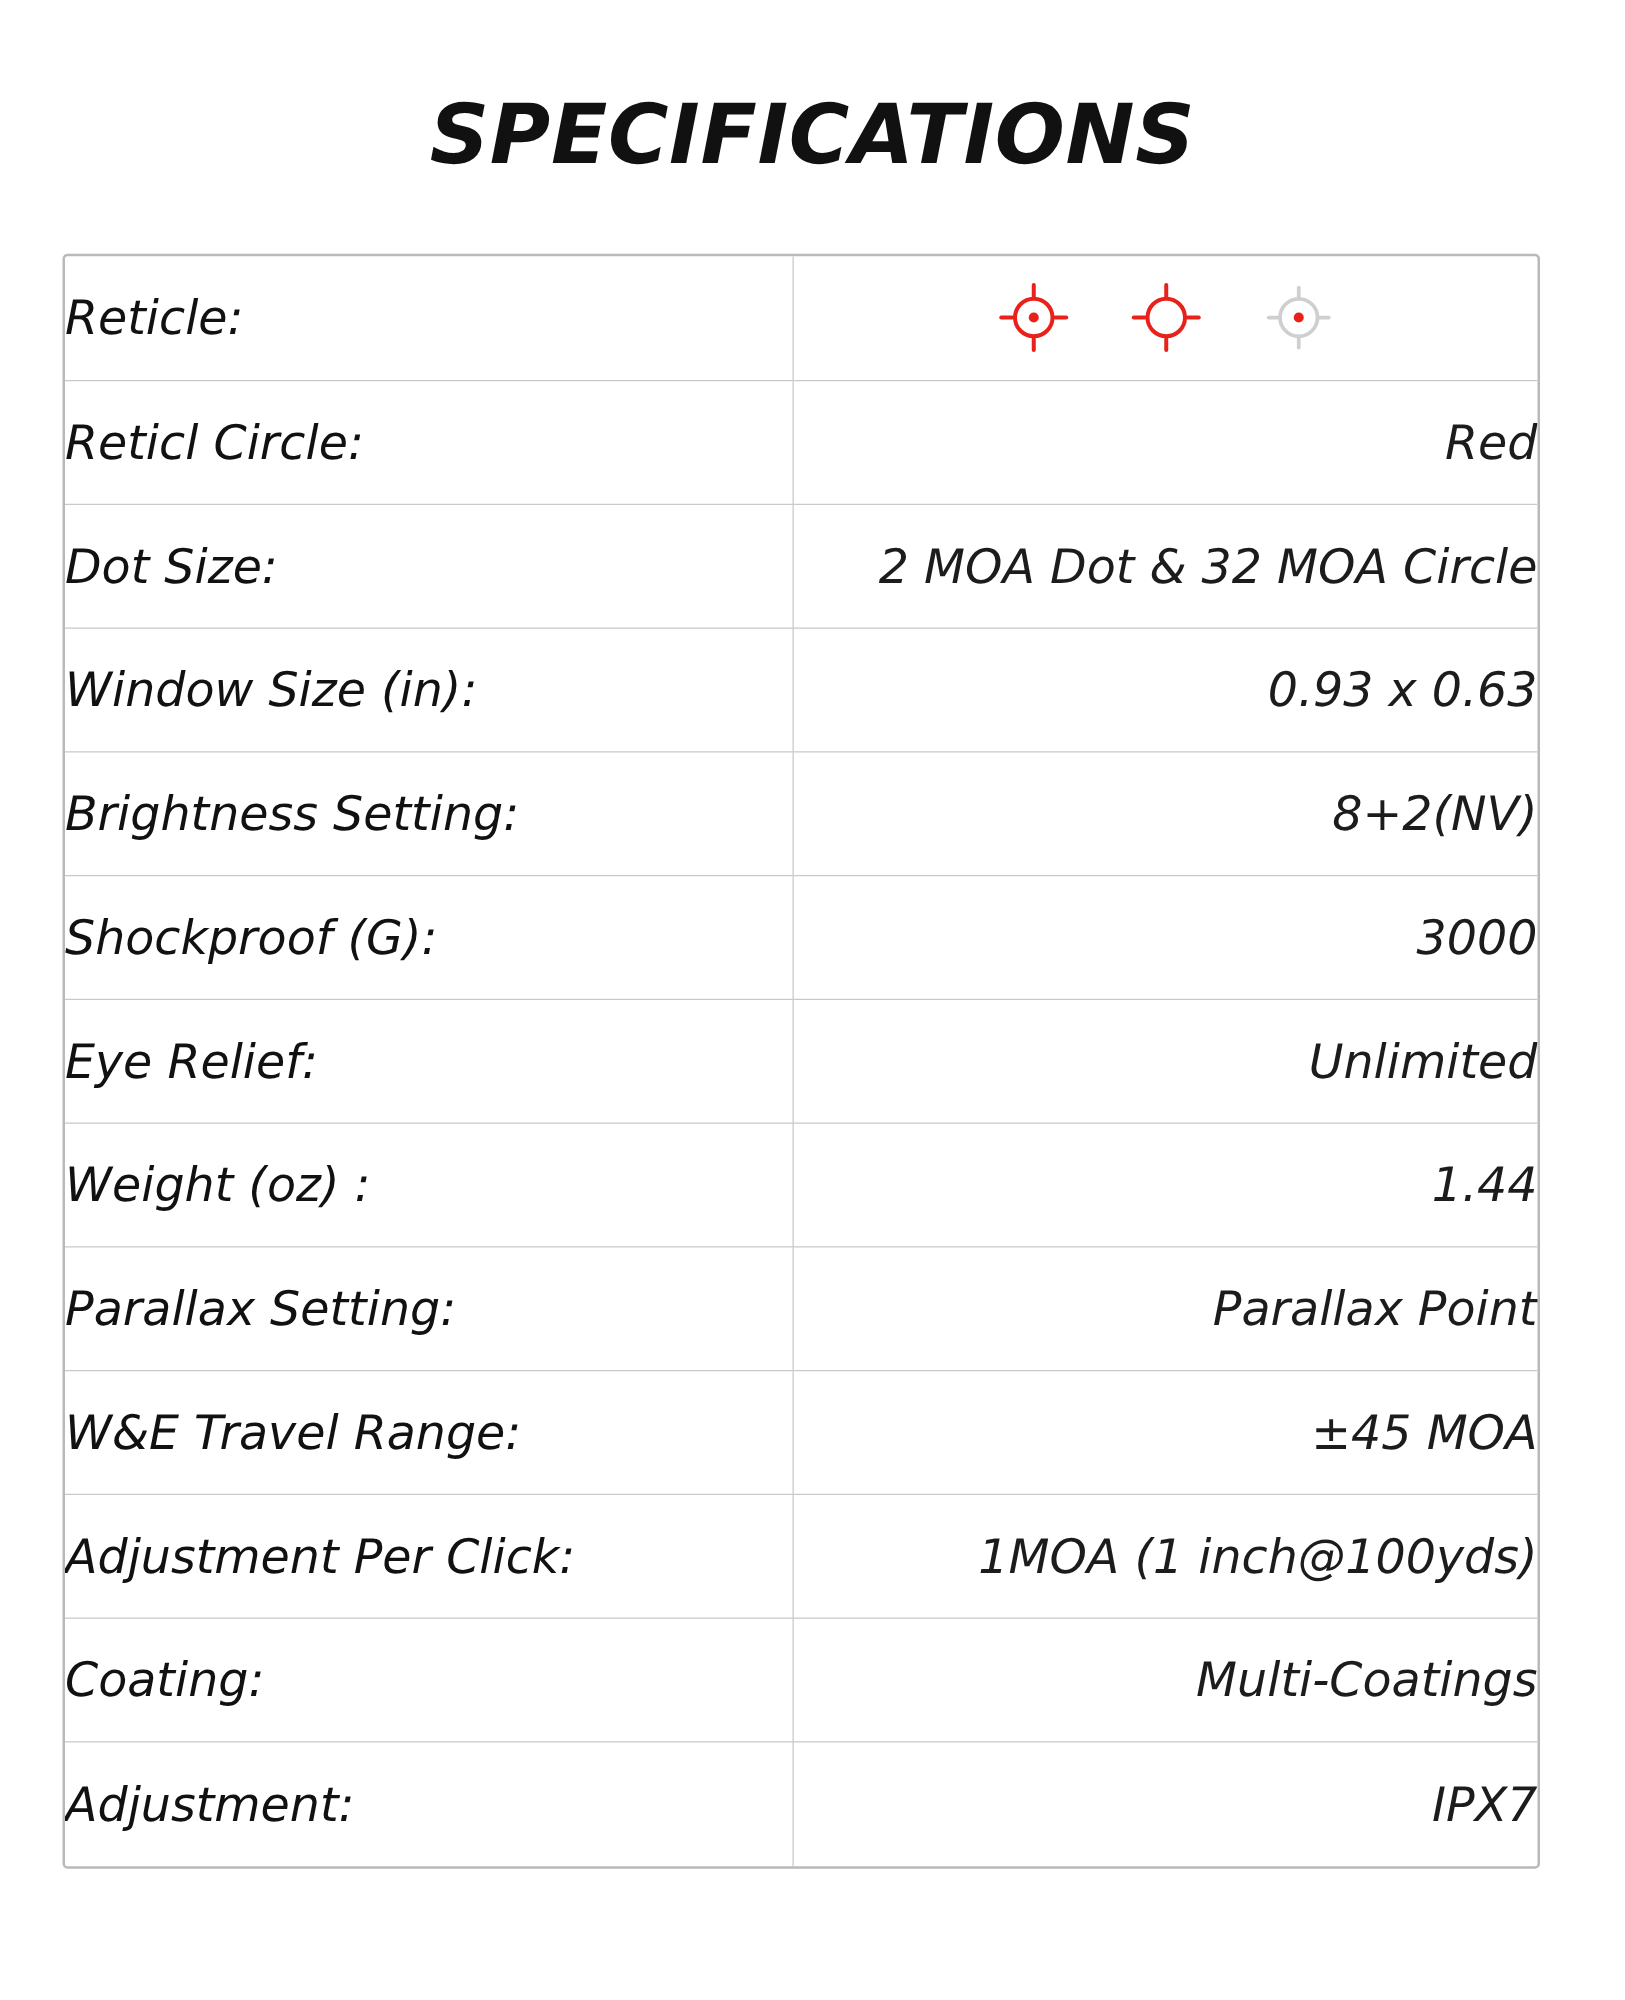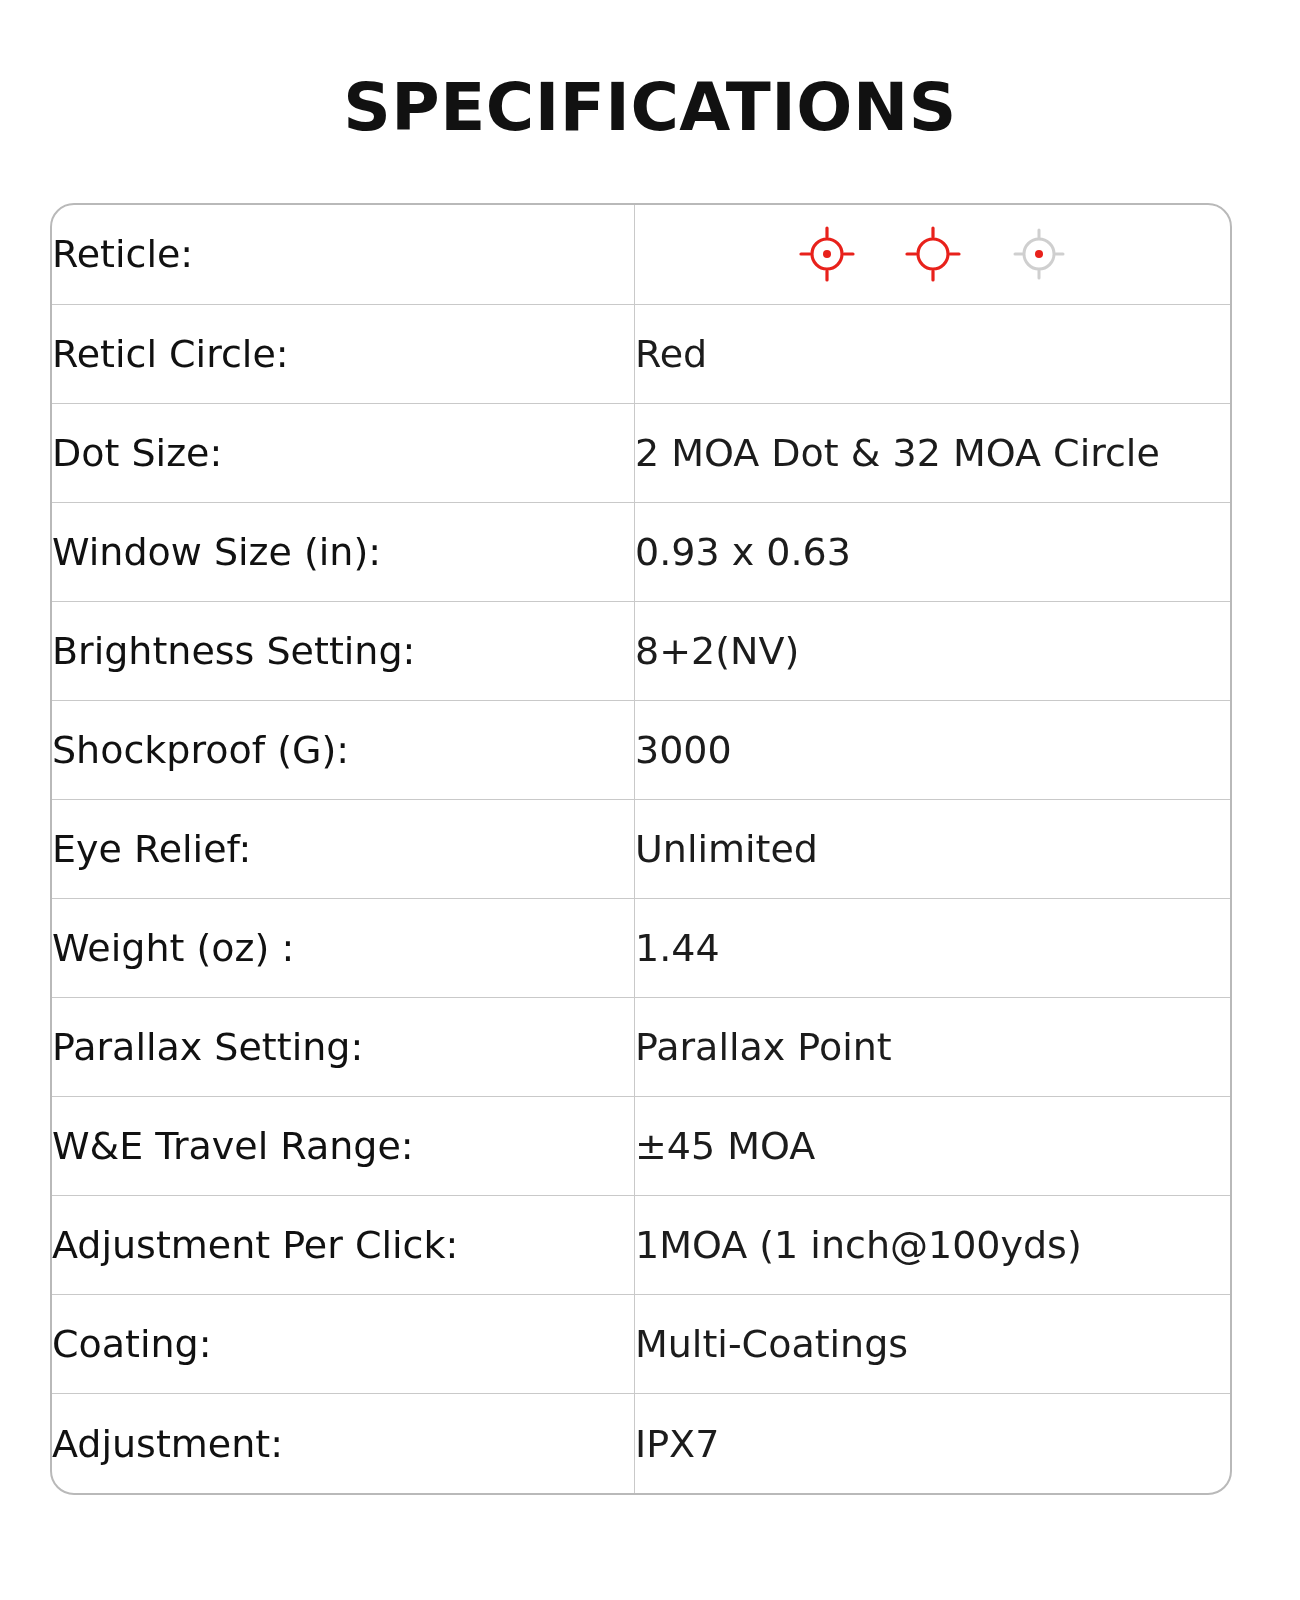--- a/index.html
+++ b/index.html
@@ -12,41 +12,42 @@
     height: 1600px;
     font-family: "DejaVu Sans", sans-serif;
     color: #1a1a1a;
     overflow: hidden;
   }
   .page {
     width: 1300px;
     height: 1600px;
     position: relative;
     box-sizing: border-box;
+    font-style: italic;
   }
   .title {
     text-align: center;
     font-family: "DejaVu Sans", sans-serif;
     font-weight: bold;
     font-size: 66px;
     letter-spacing: 0.5px;
     color: #111111;
     margin: 0;
     padding-top: 72px;
     padding-bottom: 0;
     line-height: 1.1;
   }
   .table-wrap {
     position: absolute;
     left: 50px;
     top: 203px;
     width: 1182px;
     height: 1292px;
     border: 2px solid #b9b9b9;
-    border-radius: 24px;
+    border-radius: 4px;
     box-sizing: border-box;
     overflow: hidden;
     background: #fff;
   }
   table.spec {
     width: 100%;
     height: 100%;
     border-collapse: collapse;
     table-layout: fixed;
   }
@@ -66,21 +67,21 @@
   td.label {
     width: 582px;
     border-right: 1.5px solid #c9c9c9;
     padding-left: 62px;
     text-align: left;
     color: #111111;
     font-weight: 600;
     letter-spacing: 0px;
   }
   td.value {
-    text-align: left;
+    text-align: right;
     color: #1c1c1c;
     padding: 0 14px;
   }
   .reticle-row {
     display: flex;
     align-items: center;
     justify-content: center;
     gap: 44px;
   }
   .reticle-icon {

